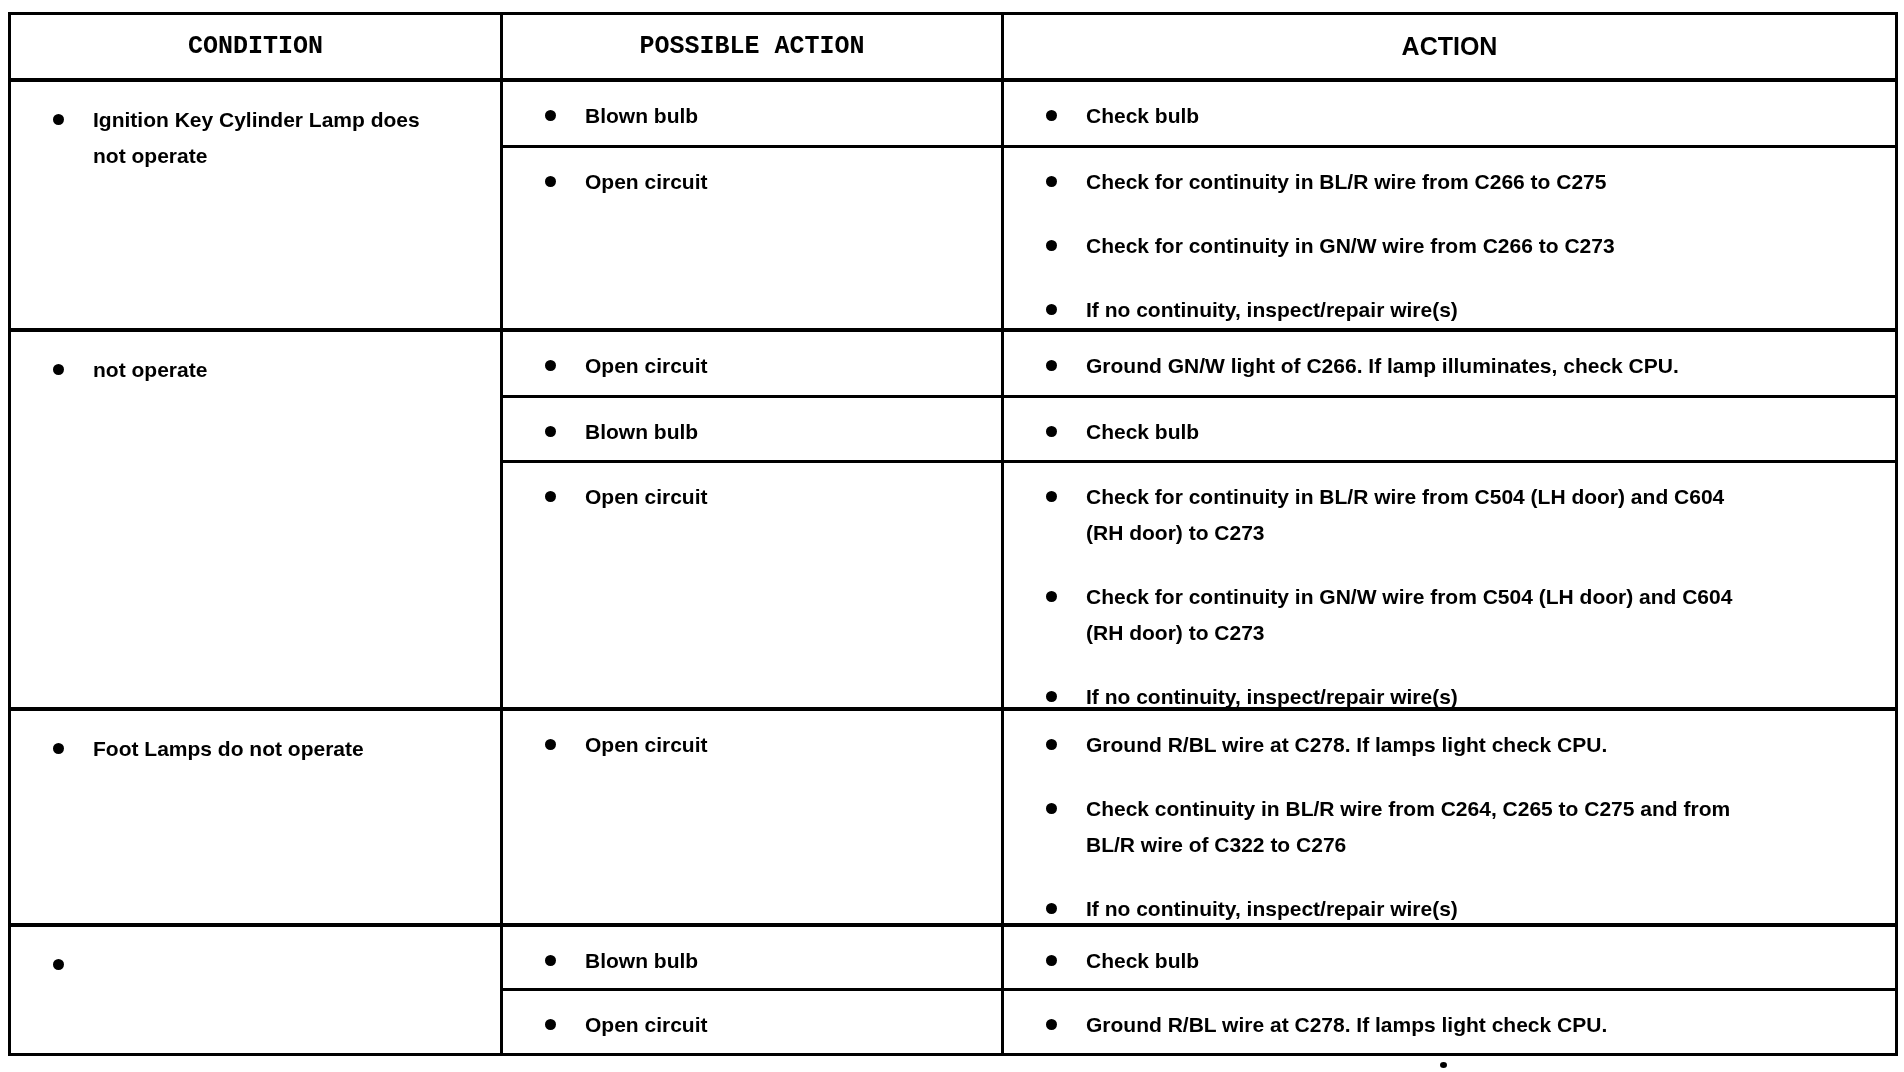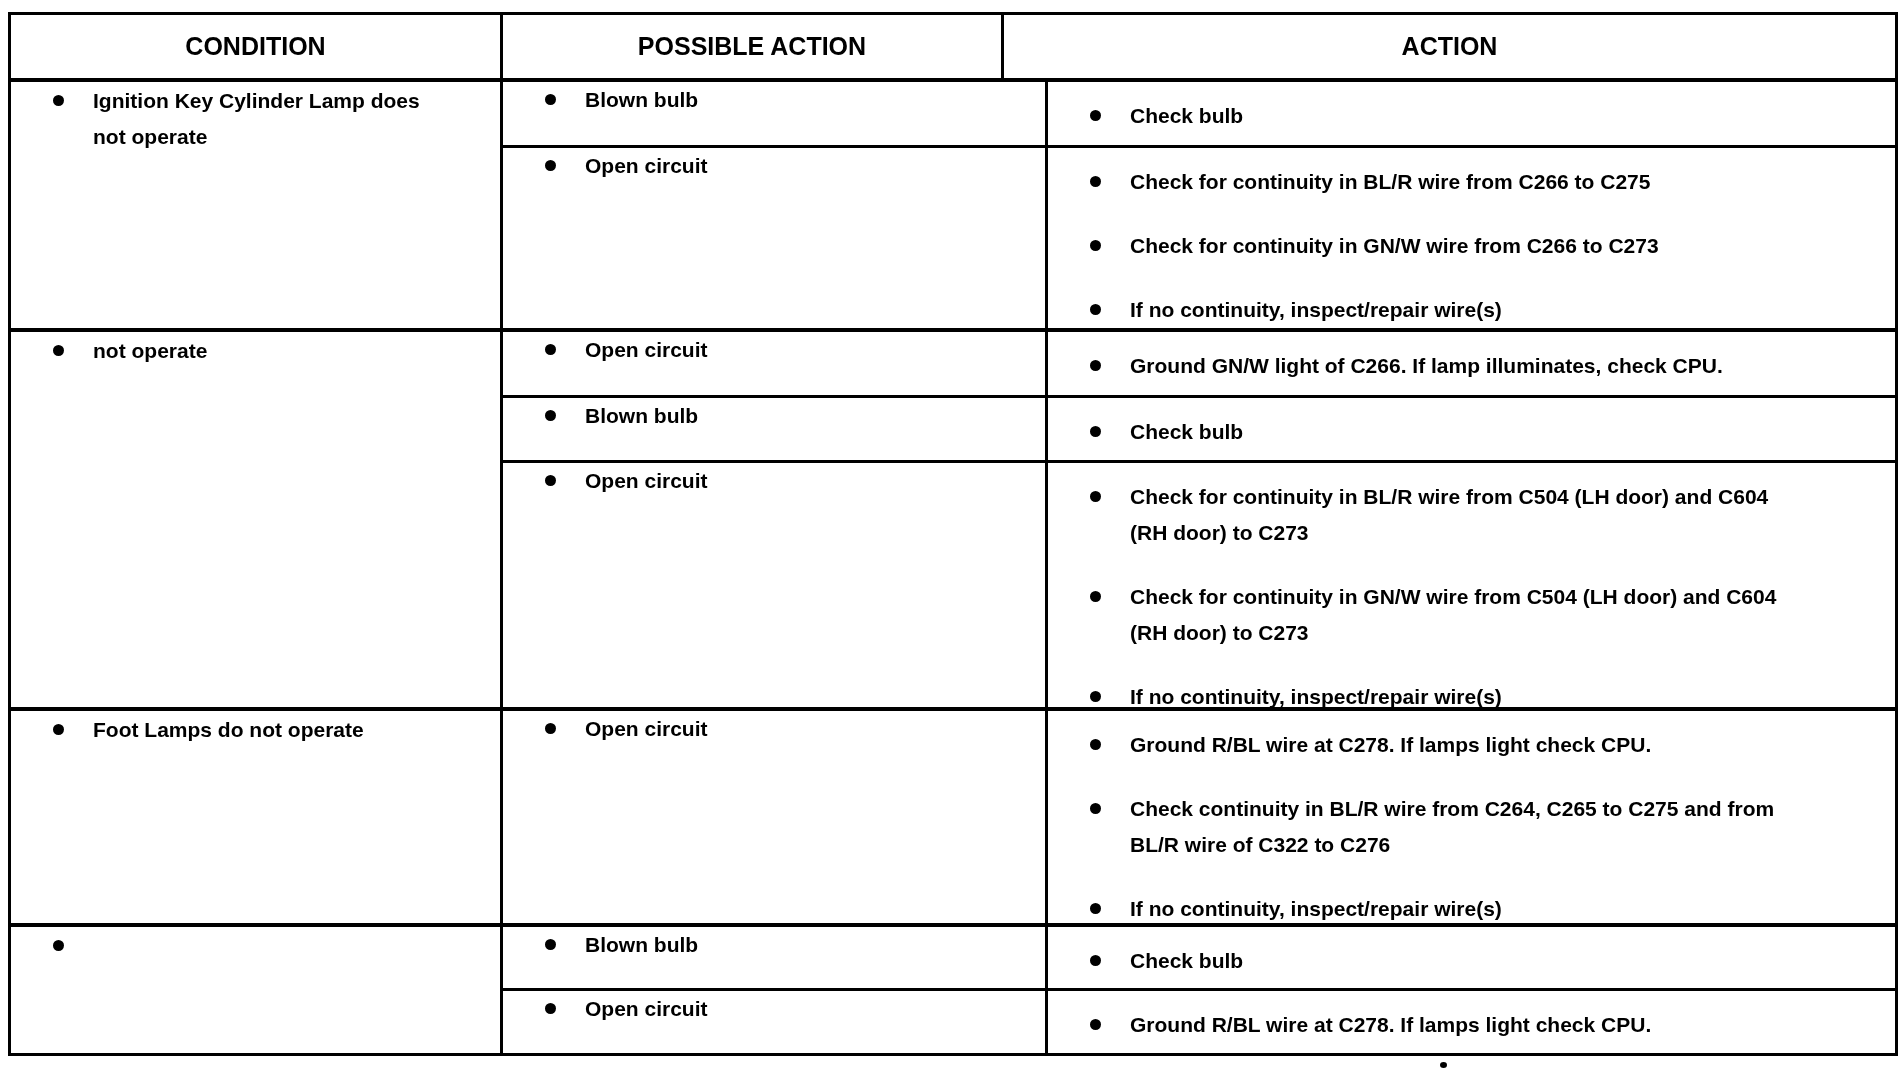--- a/index.html
+++ b/index.html
@@ -25,34 +25,35 @@
   }
   
   .header-row { display: flex; height: 63px; }
   .hcell {
     display: flex; align-items: center; justify-content: center;
     font-size: 25px;
   }
   .w1 { width: 492px; }
   .w2 { width: 501px; }
   .w3 { flex: 1; border-radius: 8px; }
-  .hcell.w1, .hcell.w2 { border-right: 3px solid #000; }
+  .hcell.w1, .hcell.w2 { border-right: 3px solid #000; font-family: Liberation Mono, monospace; }
   
   .t-row { display: flex; border-top: 4px solid #000; }
   .cond {
     width: 492px;
     border-right: 3px solid #000;
-    padding-top: 1px;
+    padding-top: 20px;
   }
   .subcol { flex: 1; display: flex; flex-direction: column; }
   .subrow { display: flex; overflow: hidden; }
   .subrow + .subrow { border-top: 3px solid #000; }
   .cause {
-    width: 545px;
+    width: 501px;
     border-right: 3px solid #000;
+    padding-top: 16px;
   }
   .action {
     flex: 1;
     display: flex; flex-direction: column;
     gap: 28px;
     padding: 16px 4px 0 0;
   }
   
   .bi {
     position: relative;

